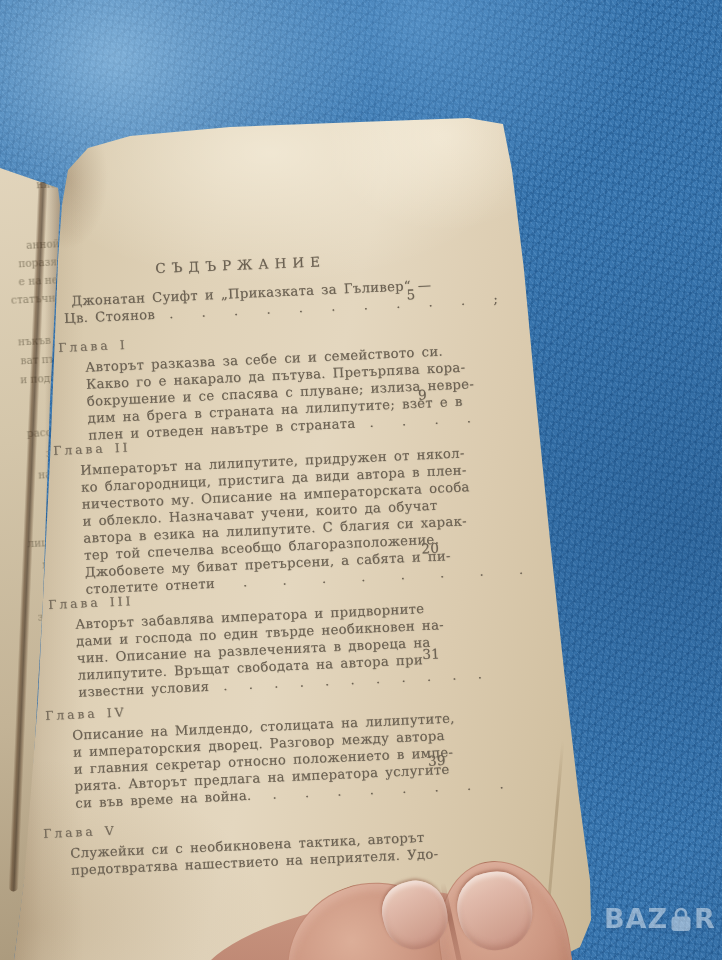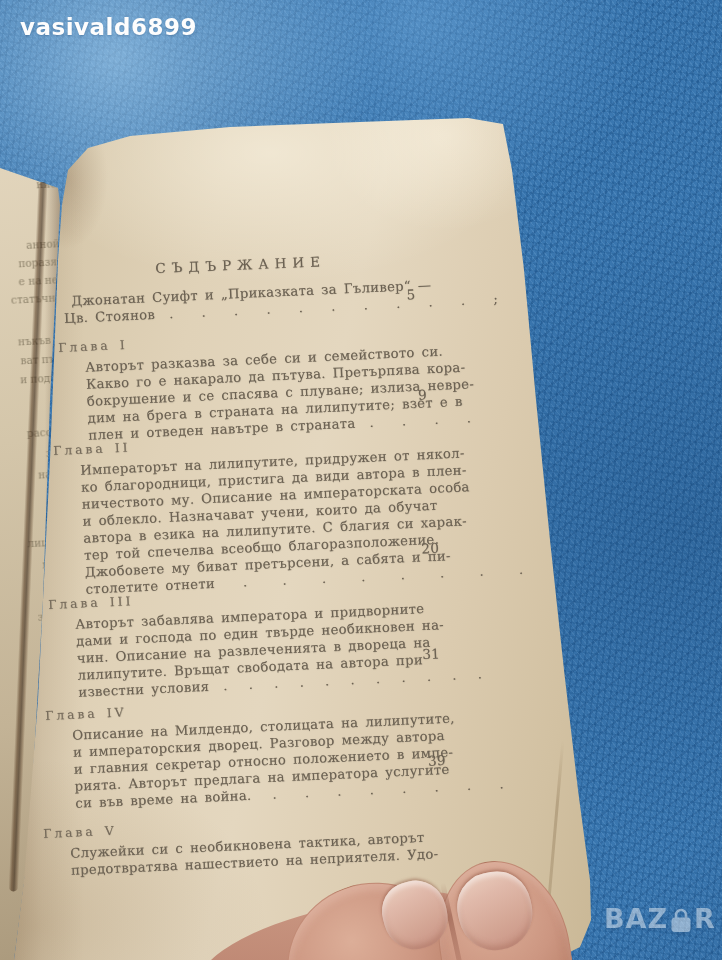--- a/index.html
+++ b/index.html
@@ -17,21 +17,21 @@
       repeating-linear-gradient(52deg, rgba(182,220,250,.12) 0 1px, rgba(0,0,0,0) 1px 4px),
       repeating-linear-gradient(143deg, rgba(8,50,100,.16) 0 2px, rgba(0,0,0,0) 2px 11px);
   }
   
   .seller-mark{
     position:absolute;left:20px;top:14px;
     font-family:"DejaVu Sans",sans-serif;font-weight:bold;font-size:23px;
     color:#fdfdfd;letter-spacing:.5px;text-shadow:0 1px 2px rgba(20,50,90,.25);
   }
   .bazar-mark{
-    position:absolute;left:604px;top:903px;display:flex;align-items:flex-end;
+    position:absolute;left:604px;top:903px;display:flex;align-items:center;
     font-family:"DejaVu Sans",sans-serif;font-weight:bold;font-size:27px;
     color:#e9eef4;opacity:.5;letter-spacing:1px;
     text-shadow:0 2px 3px rgba(25,55,95,.45);
   }
   .bazar-mark svg{display:block;margin:2px 1px 0 1px;filter:drop-shadow(0 2px 2px rgba(25,55,95,.45));}
   
   .left-page{
     position:absolute;left:0;top:158px;width:64px;height:802px;
     clip-path:polygon(0 10px,58px 30px,60px 47px,50px 242px,43px 442px,29px 687px,14px 802px,0 802px);
     background:
@@ -218,21 +218,20 @@
     </div>
   </div>
 
   <div class="hand-fill"></div>
   <div class="finger finger-left"></div>
   <div class="finger finger-right"></div>
   <div class="finger-crease"></div>
   <div class="nail nail-1"></div>
   <div class="nail nail-2"></div>
 
-  <div class="seller-mark">vasivald6899</div>
 
   <div class="bazar-mark">
     <span>BAZ</span>
     <span>
       <svg width="24" height="26" viewBox="0 0 24 26" fill="none">
         <path d="M7 11 V7 a5 5 0 0 1 10 0 V11" stroke="currentColor" stroke-width="2.6" fill="none"></path>
         <rect x="2.5" y="9.5" width="19" height="14.5" rx="3.5" fill="currentColor"></rect>
       </svg>
     </span>
     <span>R</span>

